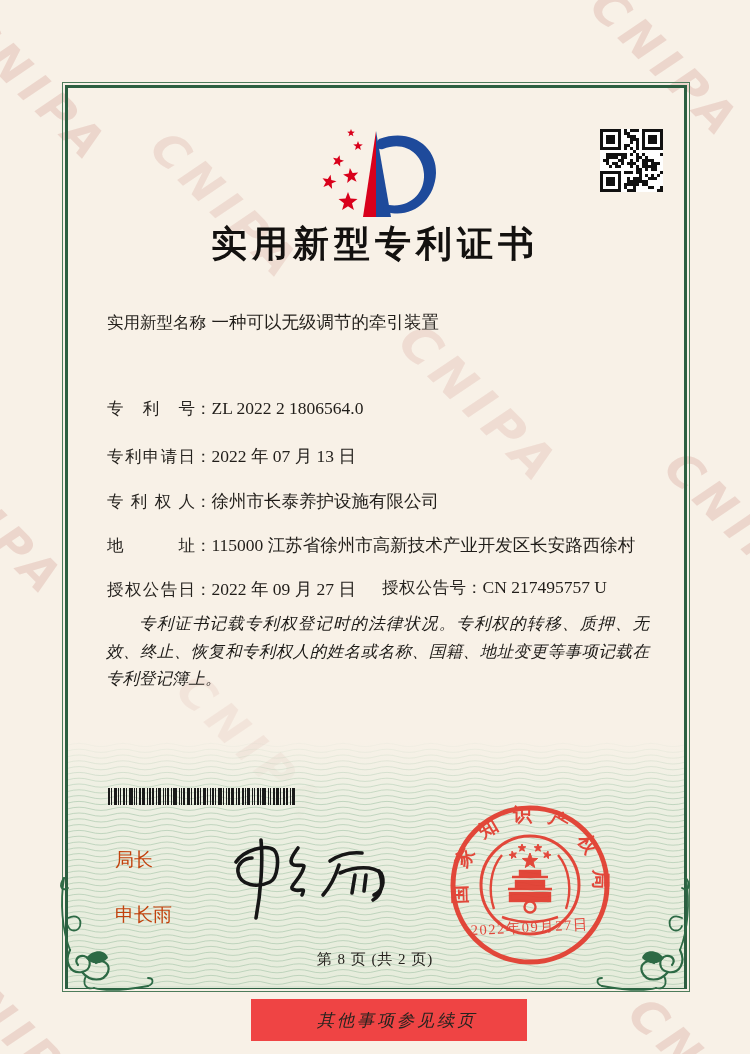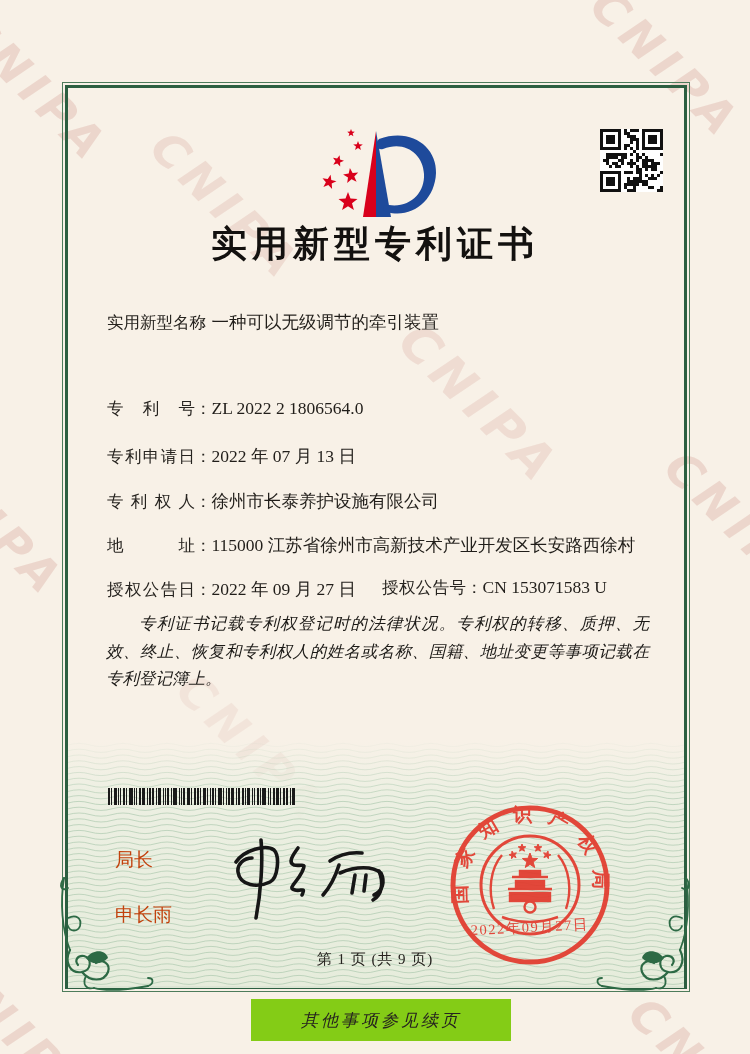--- a/index.html
+++ b/index.html
@@ -39,21 +39,21 @@
   .fgroup2{position:absolute; left:275px; top:0; white-space:nowrap;}
   .paras{position:absolute; left:106px; top:610px; width:543px;}
   .paras p{
     margin:0; font-size:16.5px; line-height:27.5px; text-indent:2em;
     font-style:italic; text-align:justify; color:#1c1a17;
   }
   .signer{position:absolute; left:115px; font-family:"Liberation Sans","DejaVu Sans",sans-serif; font-size:19px; color:#c2410c;}
   .page-info{position:absolute; left:62px; top:950px; width:626px; text-align:center; font-size:15px; letter-spacing:1px; color:#26231f;}
   .footer-box{
     position:absolute; left:251px; top:999px; width:260px; height:42px;
-    background:#84cc16; display:flex; align-items:center; justify-content:center;
+    background:#ef4444; display:flex; align-items:center; justify-content:center;padding-left:16px;
   }
   .footer-box span{font-size:17px; font-style:italic; letter-spacing:3px; color:#26231f;}
   svg{position:absolute; overflow:visible;}
   #seal{opacity:.93;}
 </style>
 </head>
 <body>
 
 <div class="page">
 
@@ -284,21 +284,21 @@
   </div>
   <div class="frow" style="top:489px">
     <span class="flabel">专利权人</span><span class="fcolon">：</span><span class="fvalue">徐州市长泰养护设施有限公司</span>
   </div>
   <div class="frow" style="top:533px">
     <span class="flabel">地址</span><span class="fcolon">：</span><span class="fvalue">115000 江苏省徐州市高新技术产业开发区长安路西徐村</span>
   </div>
   <div class="frow" style="top:577px">
     <span class="flabel">授权公告日</span><span class="fcolon">：</span><span class="fvalue">2022 年 09 月 27 日</span>
     <span class="fgroup2">
-      <span class="flabel" style="width:84px">授权公告号</span><span class="fcolon">：</span><span class="fvalue">CN 153071583 U</span>
+      <span class="flabel" style="width:84px">授权公告号</span><span class="fcolon">：</span><span class="fvalue">CN 217495757 U</span>
     </span>
   </div>
 
   <div class="paras">
     <p>专利证书记载专利权登记时的法律状况。专利权的转移、质押、无效、终止、恢复和专利权人的姓名或名称、国籍、地址变更等事项记载在专利登记簿上。</p>
   </div>
 
   <svg style="left:108px; top:788px;" width="190" height="17" viewBox="0 0 190 17">
     <g id="bcg">
         <rect x="0" y="0" width="2" height="17" fill="#1a1a1a"></rect>
@@ -420,19 +420,19 @@
       <path d="M92,108 C98,106 98,100 92,100"></path>
       <path d="M30,80 C38,70 50,72 52,80 C46,86 36,88 30,80 Z" fill="#2d6a45" stroke="none"></path>
     </g>
   </svg>
   <svg style="left:594px; top:878px;" width="100" height="120" viewBox="0 0 100 120">
     <g transform="translate(100,0) scale(-1,1)">
       <use href="#flourish" xlink:href="#flourish"></use>
     </g>
   </svg>
 
-  <div class="page-info">第 1 页 (共 9 页)</div>
+  <div class="page-info">第 8 页 (共 2 页)</div>
 
   <div class="footer-box">
     <span>其他事项参见续页</span>
   </div>
 
 </div>
 
 </body></html>

